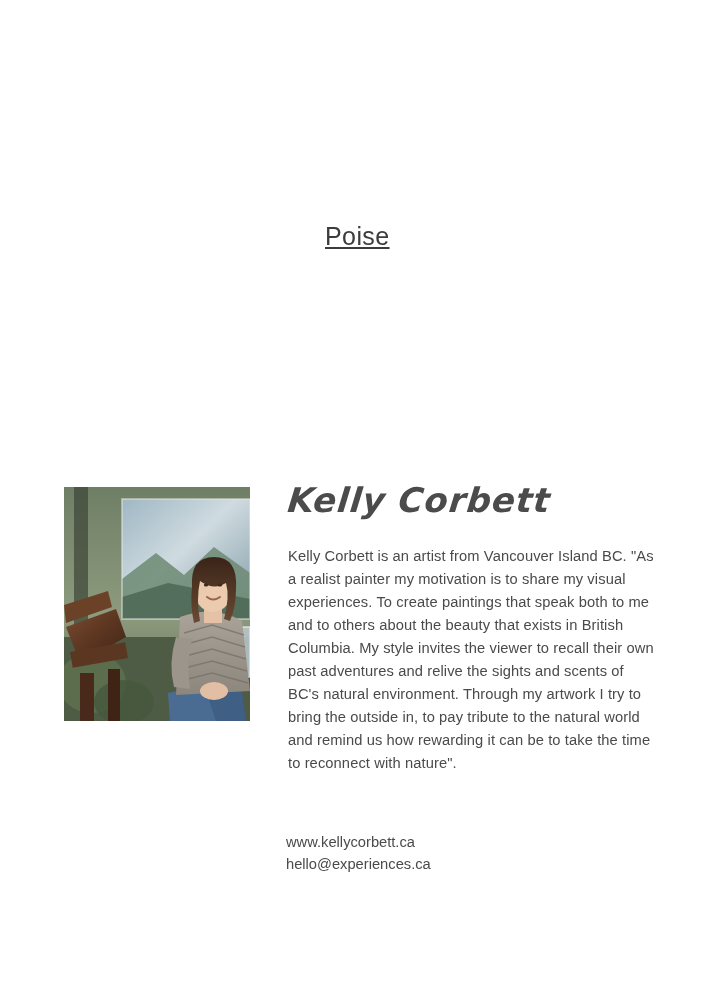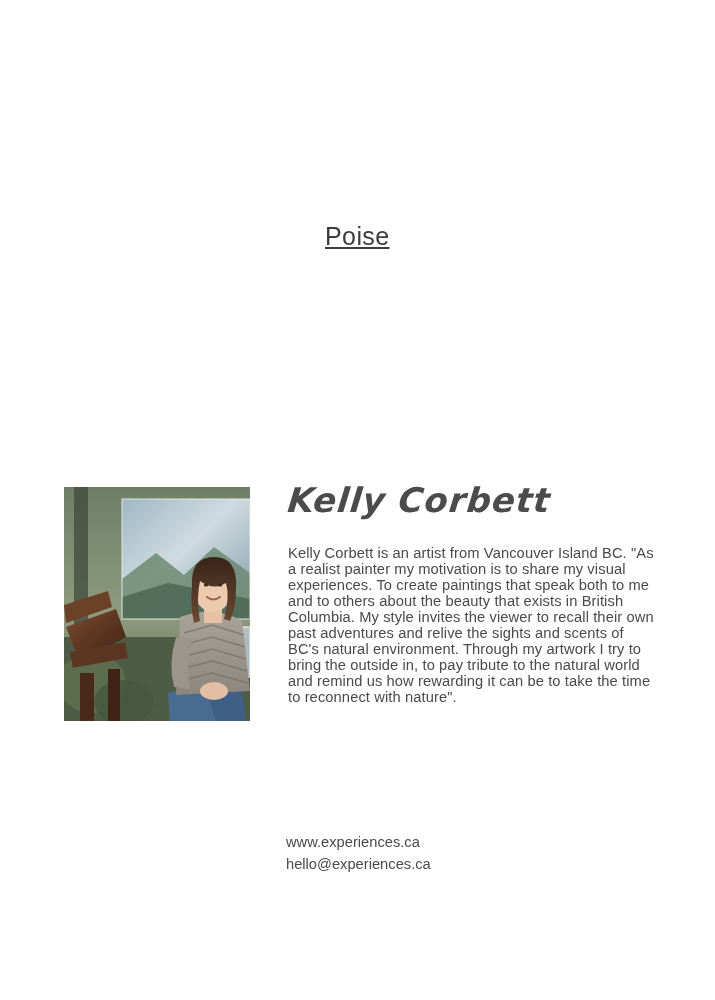--- a/index.html
+++ b/index.html
@@ -61,21 +61,21 @@
     transform: skewX(-6deg);
   }
 
   
   .bio {
     position: absolute;
     left: 288px;
     top: 545px;
     width: 366px;
     font-size: 14.7px;
-    line-height: 16px;
+    line-height: 23px;
     color: #4a4a4a;
     font-family: "Liberation Sans", sans-serif;
     letter-spacing: 0.1px;
   }
 
   
   .contact {
     position: absolute;
     left: 286px;
     top: 831px;
@@ -168,17 +168,17 @@
       <ellipse cx="156" cy="98" rx="2.2" ry="1.6" fill="#3b2a1e"></ellipse>
       <path d="M143 110 Q149 115 156 110" stroke="#9c6352" stroke-width="2" fill="none" stroke-linecap="round"></path>
     </svg>
   </div>
 
   <div class="artist-name">Kelly Corbett</div>
 
   <div class="bio">Kelly Corbett is an artist from Vancouver Island BC. "As a realist painter my motivation is to share my visual experiences. To create paintings that speak both to me and to others about the beauty that exists in British Columbia. My style invites the viewer to recall their own past adventures and relive the sights and scents of BC's natural environment. Through my artwork I try to bring the outside in, to pay tribute to the natural world and remind us how rewarding it can be to take the time to reconnect with nature".</div>
 
   <div class="contact">
-    <div>www.experiences.ca</div>
+    <div>www.kellycorbett.ca</div>
     <div>hello@experiences.ca</div>
   </div>
 
 </div>
 
 </body></html>

